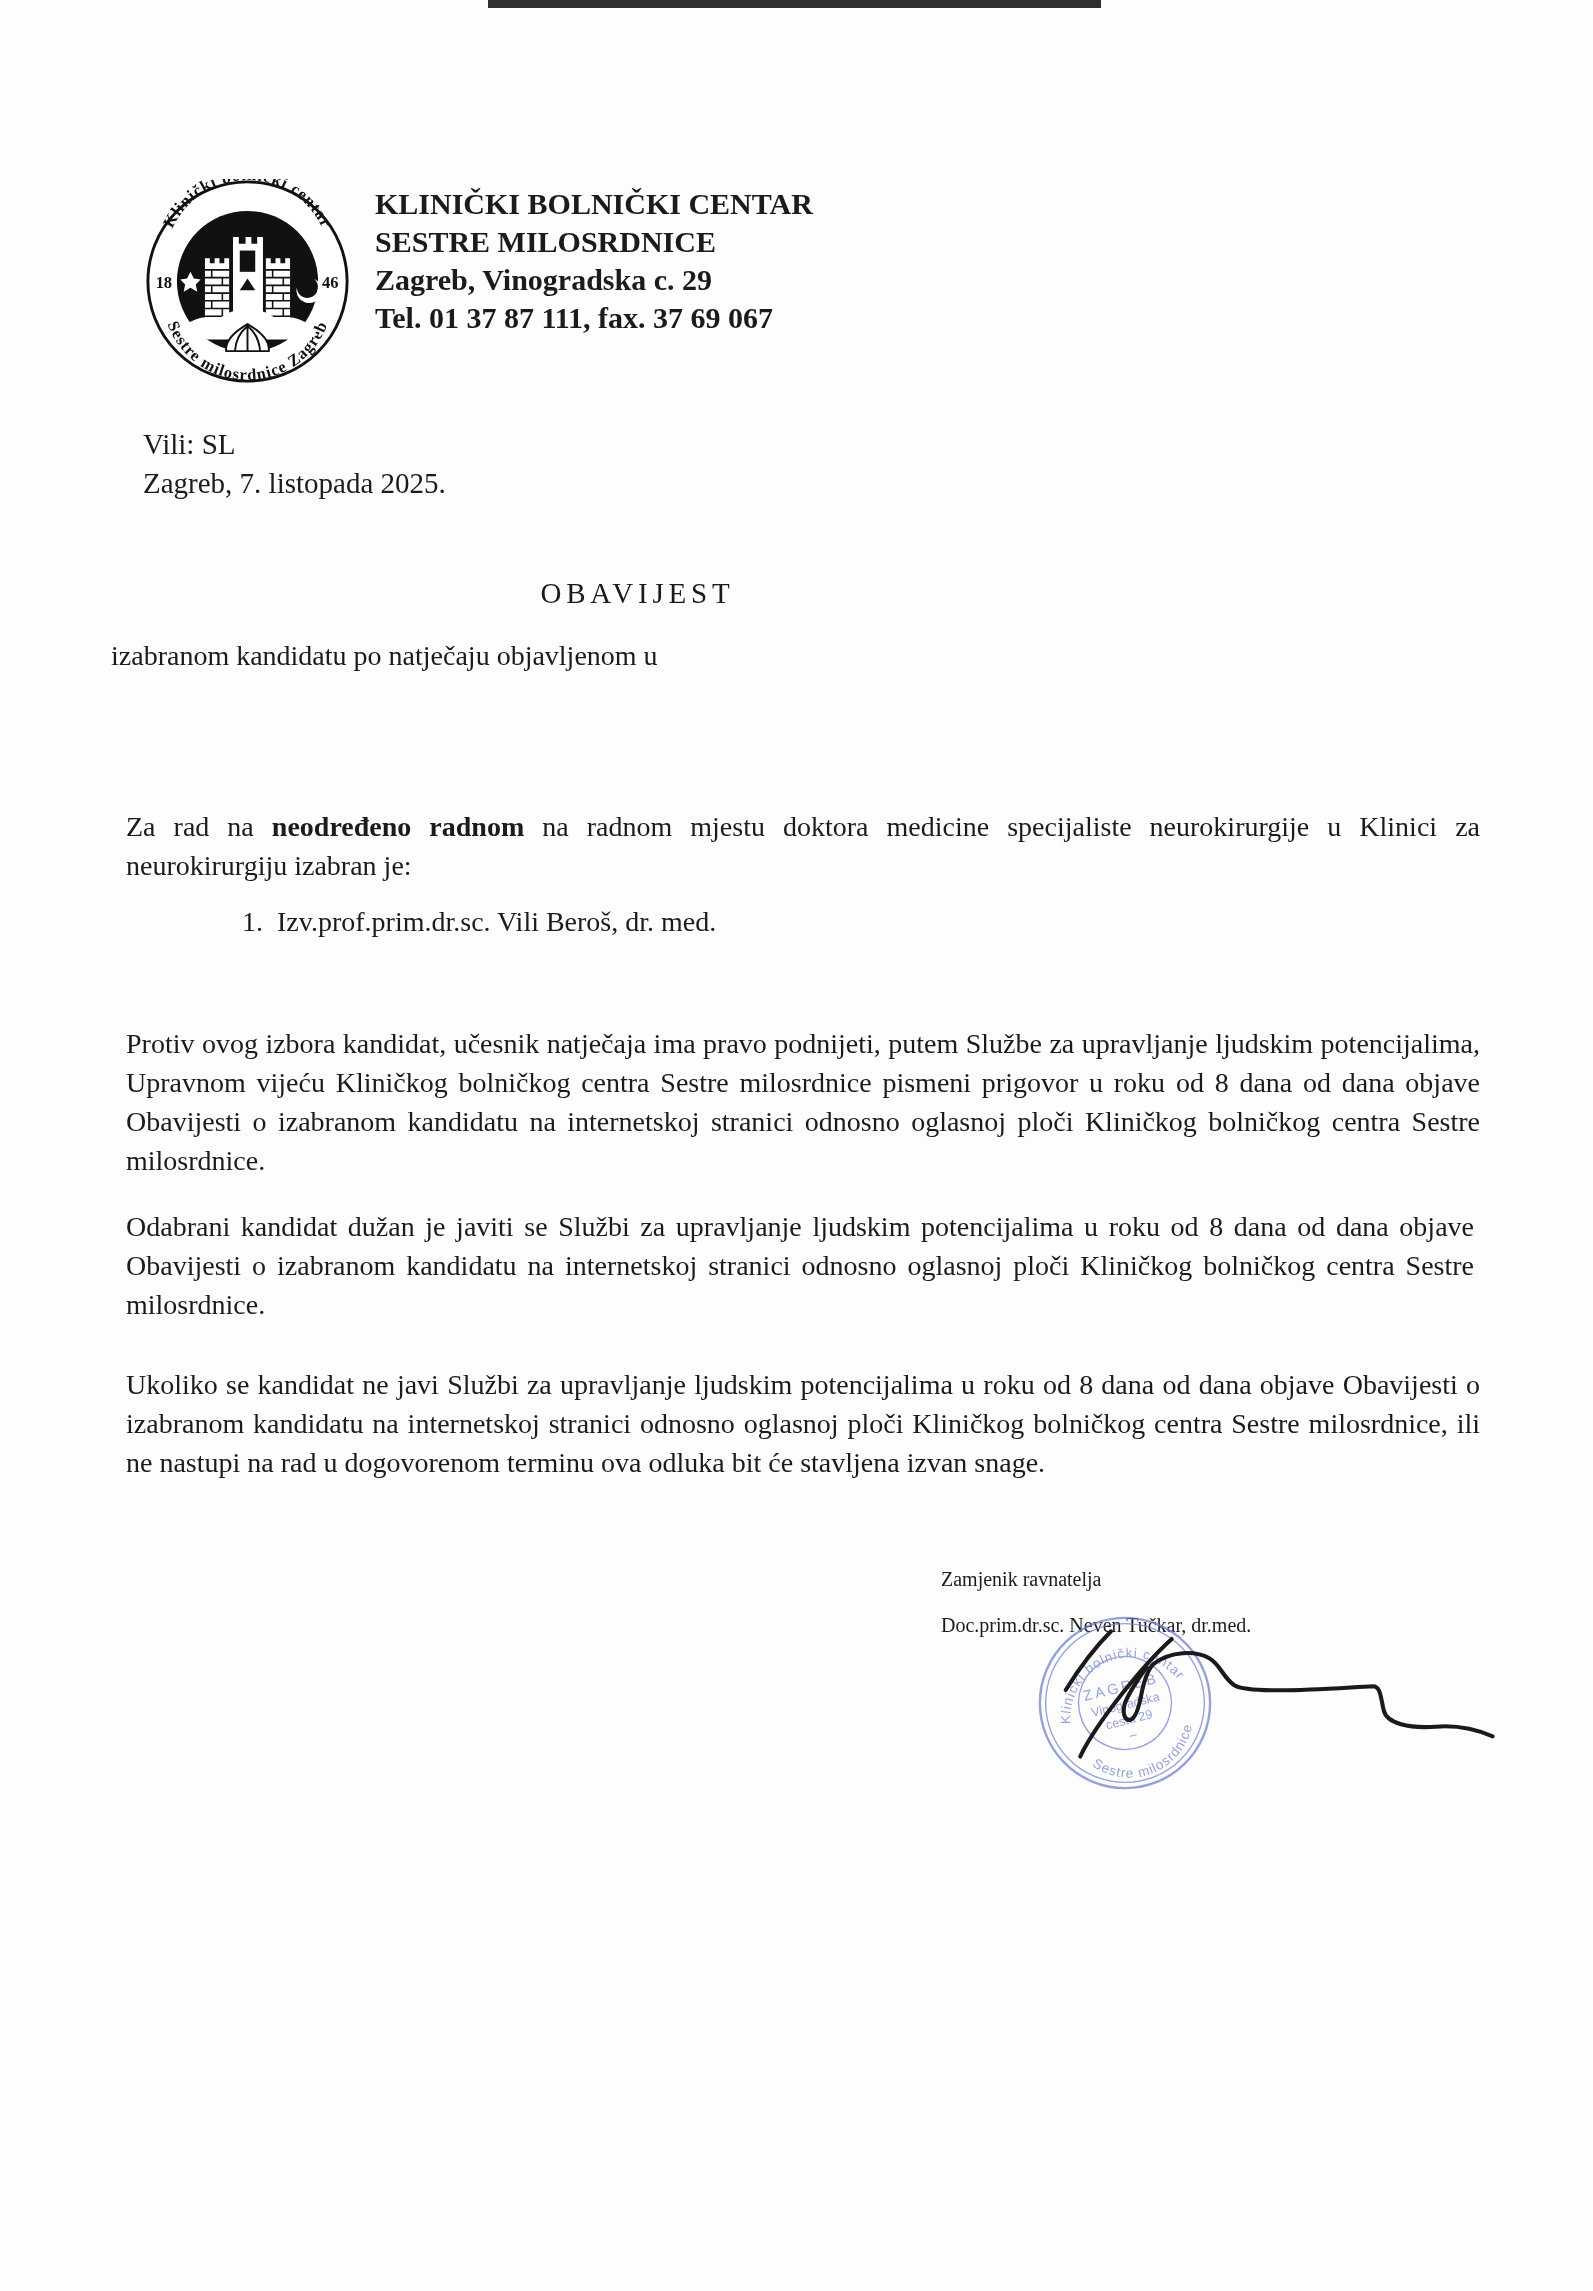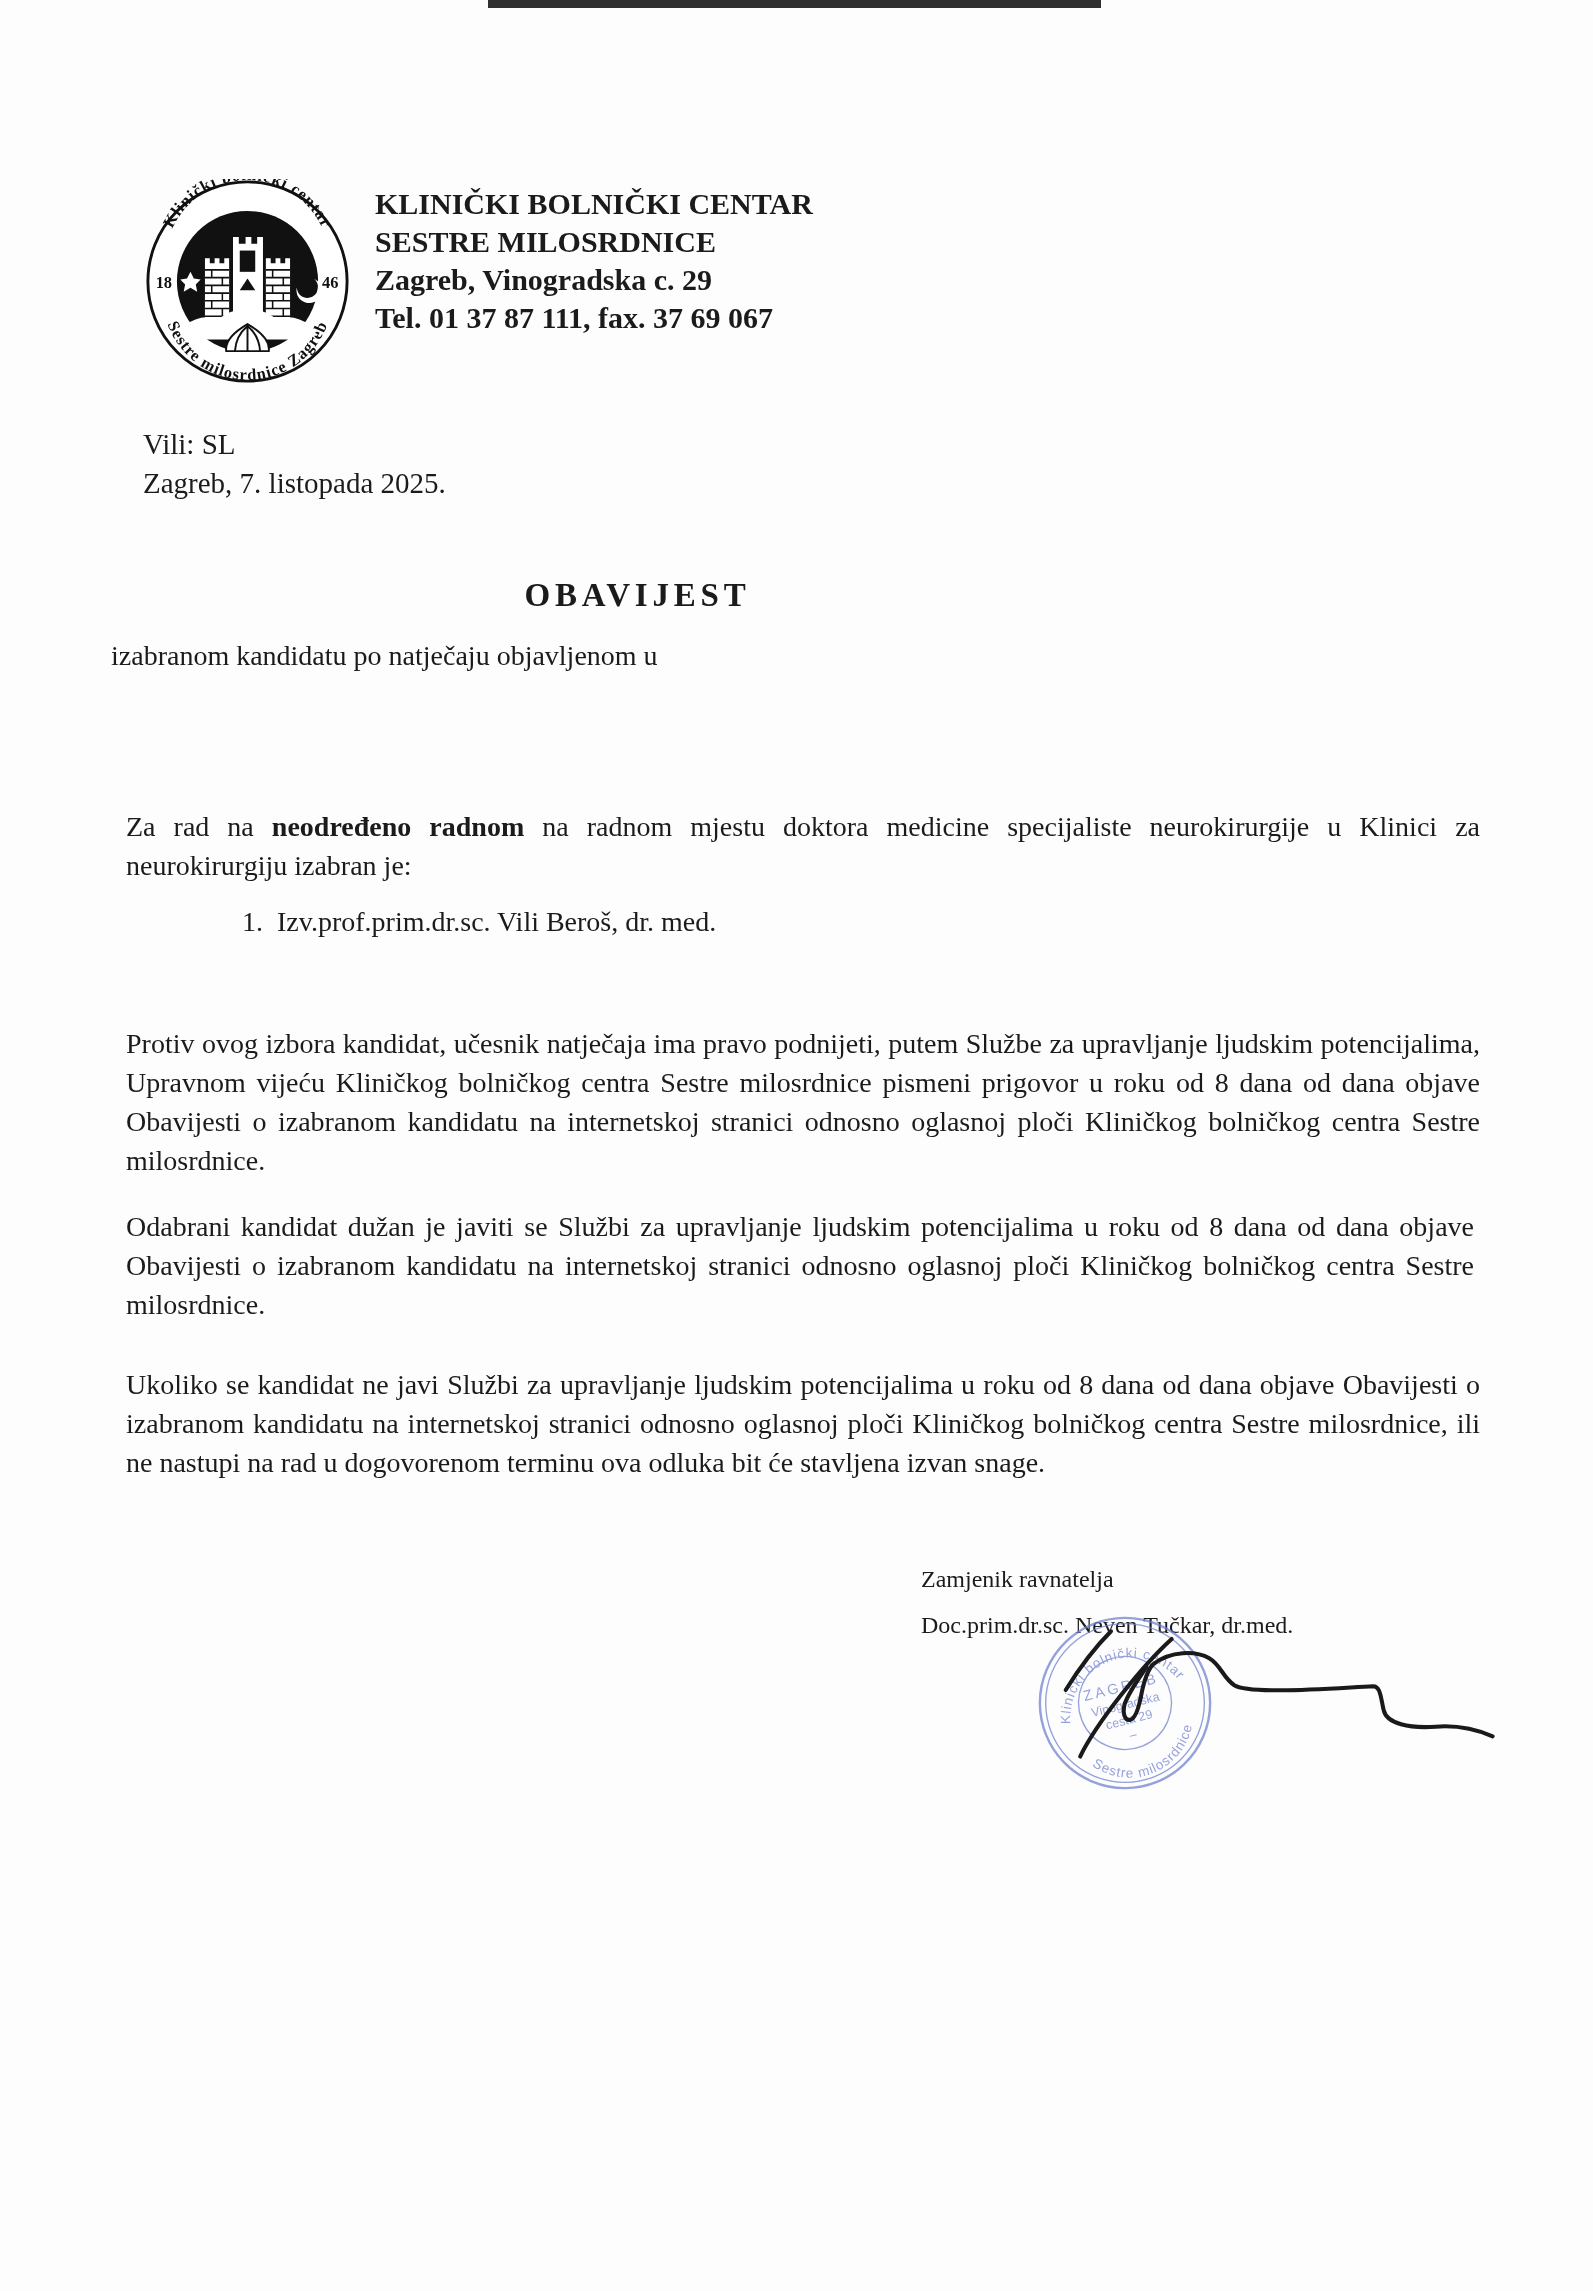--- a/index.html
+++ b/index.html
@@ -16,32 +16,32 @@
     background:#1a1a1a;opacity:.9;
   }
   .letterhead{
     position:absolute;left:145px;top:179px;
     display:flex;flex-direction:row;gap:25px;align-items:flex-start;
   }
   .logo-wrap{width:205px;height:205px;flex:0 0 auto;}
   .org-block{padding-top:5.8px;font-weight:bold;font-size:30px;line-height:38px;white-space:nowrap;}
   .meta-block{position:absolute;left:143px;top:425px;font-size:29px;line-height:39px;}
   .title-main-wrap{position:absolute;left:126px;top:577px;width:1023px;text-align:center;}
-  .title-main{font-weight:bold;font-size:33px;letter-spacing:4.8px;}
+  .title-main{font-weight:normal;font-size:29px;letter-spacing:4.8px;}
   .title-sub-wrap{position:absolute;left:111px;top:632px;width:1159px;
     font-weight:normal;font-size:28px;line-height:48px;}
   .bodytext{position:absolute;left:126px;top:807px;width:1354px;
     font-size:28px;line-height:39px;text-align:justify;}
   .p1{margin:0;}
   .list-line{margin:17px 0 0 116px;text-align:left;}
   .list-marker{display:inline-block;min-width:35px;}
   .p2{margin:83px 0 0 0;}
   .p3{margin:27px 6px 0 0;}
   .p4{margin:41px 0 0 0;}
-  .sign-block{position:absolute;left:921px;top:1556px;font-size:24px;line-height:46px;}
+  .sign-block{position:absolute;left:941px;top:1556px;font-size:20px;line-height:46px;}
   .stamp-wrap{position:absolute;left:1036px;top:1614px;width:178px;height:178px;opacity:.72;}
   .sig-wrap{position:absolute;left:1043px;top:1612px;width:454px;height:212px;}
   b{font-weight:bold;}
 </style>
 </head>
 <body>
 
 <div class="page">
 
   <div class="top-artifact"></div>

